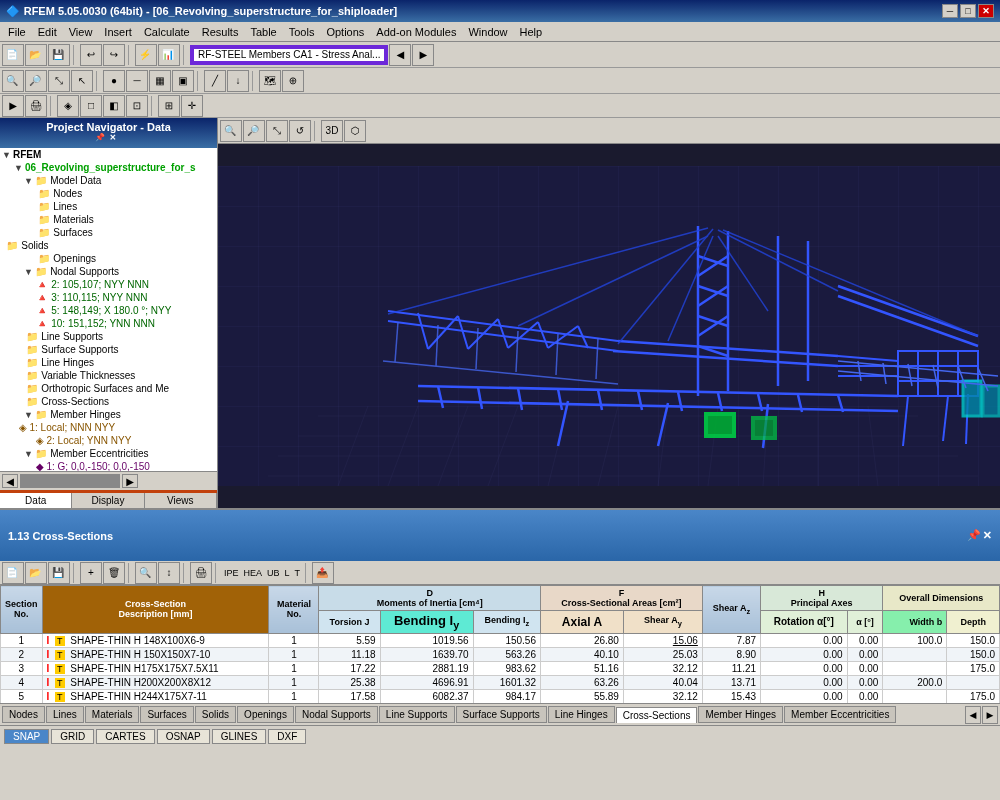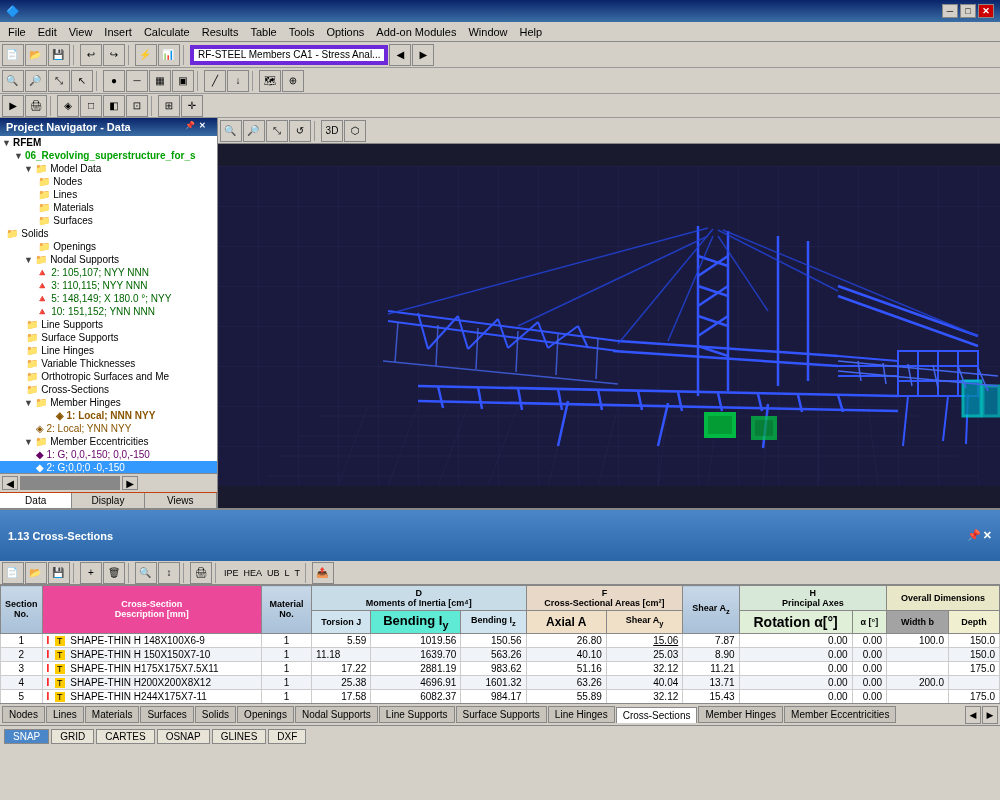--- a/index.html
+++ b/index.html
@@ -20,21 +20,21 @@
     .toolbar-row { background: #d4d0c8; border-bottom: 1px solid #999; height: 26px; display: flex; align-items: center; padding: 2px 2px; gap: 1px; flex-wrap: nowrap; overflow: hidden; }
     .tb-btn { width: 22px; height: 22px; background: #d4d0c8; border: 1px solid #888; display: flex; align-items: center; justify-content: center; cursor: pointer; font-size: 10px; }
     .tb-sep { width: 4px; height: 20px; border-left: 1px solid #999; margin: 0 2px; }
     .tb-label { background: white; border: 4px solid #6d28d9; height: 20px; min-width: 150px; padding: 0 4px; font-size: 10px; display: flex; align-items: center; }
 
     
     #main-layout { display: flex; height: calc(800px - 22px - 20px - 26px - 26px - 26px); }
 
     
     #project-nav { width: 218px; background: #d4d0c8; border-right: 1px solid #888; display: flex; flex-direction: column; flex-shrink: 0; }
-    #nav-header { background: linear-gradient(to bottom, #0a246a, #3a6ea5); color: white; padding: 3px 6px; font-size: 11px; font-weight: bold; display: flex; justify-content: space-between; align-items: center; }
+    #nav-header { background: linear-gradient(to bottom, #0a246a, #3a6ea5); color: white; padding: 3px 6px; font-size: 11px; font-weight: bold; display: flex; justify-content: space-between; align-items: center; flex-direction: column; }
     #nav-body { flex: 1; overflow-y: auto; overflow-x: hidden; background: white; font-size: 11px; }
     .nav-item { padding: 1px 4px; cursor: pointer; white-space: nowrap; overflow: hidden; text-overflow: ellipsis; display: flex; align-items: center; }
     .nav-item.selected { background: #3399ff; color: white; }
     .tree-icon { font-size: 9px; color: #444; }
 
     
     #view-area { flex: 1; display: flex; flex-direction: column; overflow: hidden; }
     #view-toolbar { background: #d4d0c8; border-bottom: 1px solid #888; height: 26px; display: flex; align-items: center; padding: 2px; gap: 1px; }
     #canvas-area { flex: 1; background: #1a1a2e; position: relative; overflow: hidden; }
     
@@ -54,36 +54,37 @@
     #status-bar { background: #d4d0c8; border-top: 1px solid #888; height: 22px; display: flex; align-items: center; padding: 0 4px; gap: 2px; font-size: 10px; }
     .status-btn { padding: 1px 8px; border: 1px solid #888; background: #e8e4d8; cursor: pointer; font-size: 10px; }
     .status-btn.active { background: #4a86c8; color: white; }
 
     
     #tab-bar { background: #d4d0c8; border-top: 1px solid #888; height: 22px; display: flex; align-items: center; padding: 0 2px; gap: 1px; overflow: hidden; }
     .tab-item { padding: 2px 6px; border: 1px solid #888; background: #c8c4bc; font-size: 10px; cursor: pointer; white-space: nowrap; }
     .tab-item.active { background: white; border-bottom: none; }
 
     
-    #nav-tabs { display: flex; border-top: 1px solid #c2410c; }
+    #nav-tabs { display: flex; border-top: 3px solid #c2410c; }
     .nav-tab { flex: 1; text-align: center; padding: 2px; font-size: 10px; background: #d4d0c8; border-right: 1px solid #888; cursor: pointer; }
     .nav-tab.active { background: white; }
 
     
     #structure-svg { width: 100%; height: 100%; }
 
     
     #nav-scroll { display: flex; justify-content: space-between; padding: 2px; background: #d4d0c8; border-top: 1px solid #888; }
   </style>
 </head>
 <body>
 
 <div id="title-bar">
   <div class="title-text">
     <span>🔷</span>
+    <span>RFEM 5.05.0030 (64bit) - [06_Revolving_superstructure_for_shiploader]</span>
   </div>
   <div class="win-controls">
     <div class="win-btn">─</div>
     <div class="win-btn">□</div>
     <div class="win-btn close">✕</div>
   </div>
 </div>
 
 <div id="menu-bar">
 <div class="menu-item">File</div>
@@ -219,21 +220,21 @@
       <div class="nav-item" style="padding-left:24px;">
         <span style="margin-left:2px;">📁 Orthotropic Surfaces and Me</span>
       </div>
       <div class="nav-item" style="padding-left:24px;">
         <span style="margin-left:2px;">📁 Cross-Sections</span>
       </div>
       <div class="nav-item" style="padding-left:24px;">
         <span class="tree-icon">▼</span>
         <span style="margin-left:2px;">📁 Member Hinges</span>
       </div>
-      <div class="nav-item" style="padding-left:56px; color:#885500;font-weight:bold;">
+      <div class="nav-item" style="padding-left:19px; color:#885500;">
         <span>◈ 1: Local; NNN NYY</span>
       </div>
       <div class="nav-item" style="padding-left:36px; color:#885500;">
         <span>◈ 2: Local; YNN NYY</span>
       </div>
       <div class="nav-item" style="padding-left:24px;">
         <span class="tree-icon">▼</span>
         <span style="margin-left:2px;">📁 Member Eccentricities</span>
       </div>
       <div class="nav-item" style="padding-left:36px; color:#660066;">
@@ -454,37 +455,37 @@
     <span style="font-size:9px; margin:0 2px;">L</span>
     <span style="font-size:9px; margin:0 2px;">T</span>
     <div class="tb-sep"></div>
     <div class="tb-btn">📤</div>
   </div>
   <div id="bottom-table-area">
     <table id="cross-section-table">
       <thead>
         <tr>
           <th rowspan="2" style="width:40px;">Section<br>No.</th>
-          <th rowspan="2" style="background:#ec4899; color:white; min-width:180px;">Cross-Section<br>Description [mm]</th>
+          <th rowspan="2" style="background:#a16207; color:white; min-width:180px;">Cross-Section<br>Description [mm]</th>
           <th rowspan="2" style="width:50px;">Material<br>No.</th>
           <th colspan="3" style="background:#c8dce8;">D<br>Moments of Inertia [cm⁴]</th>
           <th colspan="2" style="background:#e8d8c8;">F<br>Cross-Sectional Areas [cm²]</th>
           <th rowspan="2">Shear A<sub>z</sub></th>
           <th colspan="2" style="background:#d8e8d8;">H<br>Principal Axes</th>
           <th colspan="2" style="background:#e8e8c8;">Overall Dimensions</th>
         </tr>
         <tr>
           <th style="background:#d0e4f0; font-size:9px;">Torsion J</th>
           <th style="background:#5eead4; font-size:13px;">Bending I<sub>y</sub></th>
           <th style="background:#d0e4f0; font-size:9px;">Bending I<sub>z</sub></th>
           <th style="background:#f0e0c8; font-size:12px;">Axial A</th>
           <th style="background:#f0e0c8; font-size:9px;">Shear A<sub>y</sub></th>
-          <th style="background:#e0f0d8; font-size:14px;">Rotation α[°]</th>
+          <th style="background:#e0f0d8; font-size:10px;">Rotation α[°]</th>
           <th style="background:#e0f0d8; font-size:9px;">α [°]</th>
-          <th style="background:#a3a3a3; font-size:9px;">Width b</th>
+          <th style="background:#86efac; font-size:9px;text-align:right;">Width b</th>
           <th style="background:#f0f0d0; font-size:9px;">Depth</th>
         </tr>
       </thead>
       <tbody id="table-body">
       <tr>
       <td style="text-align:center;">1</td>
       <td>
         <span style="color:#ff0000; font-weight:bold; margin-right:3px; font-size:10px;">I</span>
         <span style="background:#ffcc00; padding:0 2px; font-size:9px; margin-right:3px;">T</span>
         SHAPE-THIN H 148X100X6-9
@@ -502,21 +503,21 @@
       <td style="text-align:right;">150.0</td>
     </tr>
           <tr>
       <td style="text-align:center;">2</td>
       <td>
         <span style="color:#ff0000; font-weight:bold; margin-right:3px; font-size:10px;">I</span>
         <span style="background:#ffcc00; padding:0 2px; font-size:9px; margin-right:3px;">T</span>
         SHAPE-THIN H 150X150X7-10
       </td>
       <td style="text-align:center;">1</td>
-      <td style="margin-left:35px;">11.18</td>
+      <td style="text-align:right;margin-left:35px;">11.18</td>
       <td style="text-align:right;">1639.70</td>
       <td style="text-align:right;">563.26</td>
       <td style="text-align:right;">40.10</td>
       <td style="text-align:right;">25.03</td>
       <td style="text-align:right;">8.90</td>
       <td style="text-align:right;">0.00</td>
       <td style="text-align:right;">0.00</td>
       <td style="text-align:right;"></td>
       <td style="text-align:right;">150.0</td>
     </tr>

